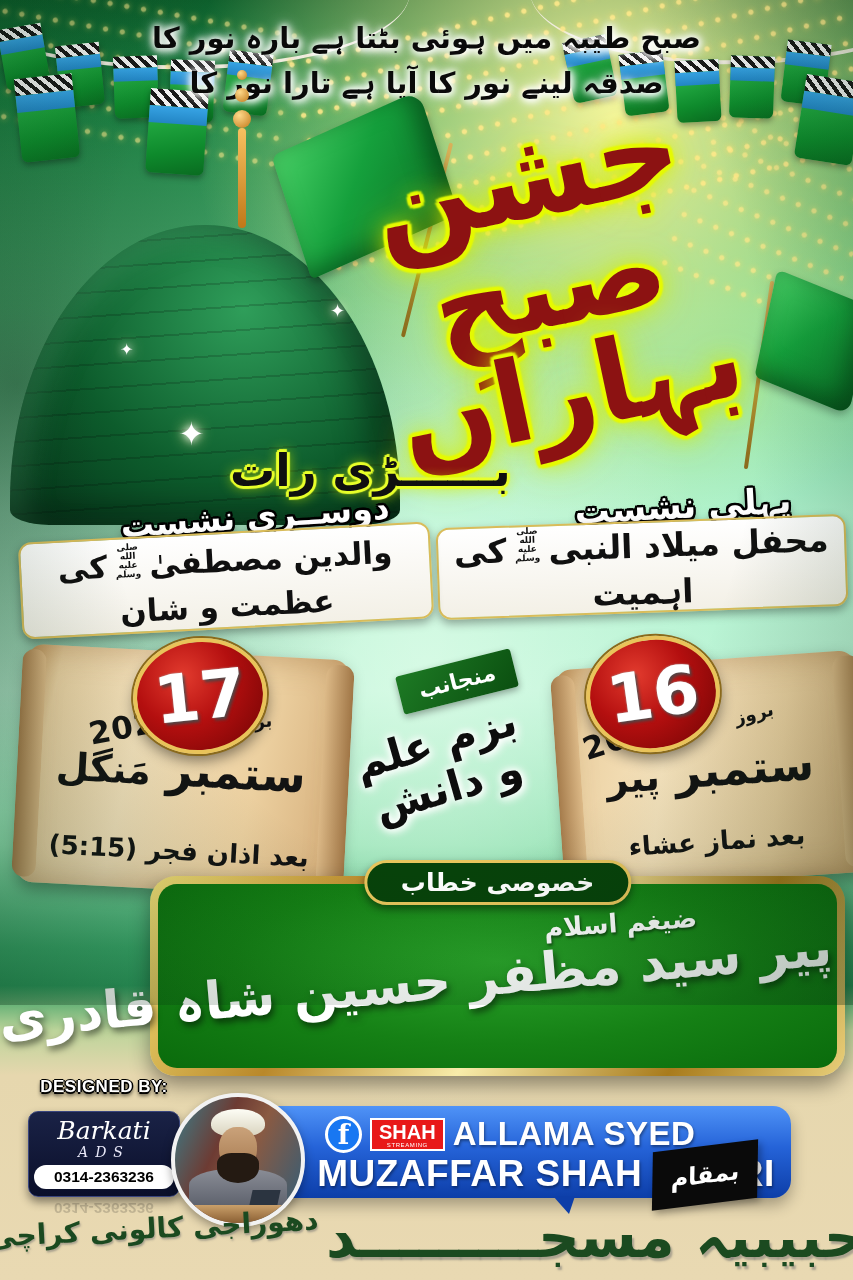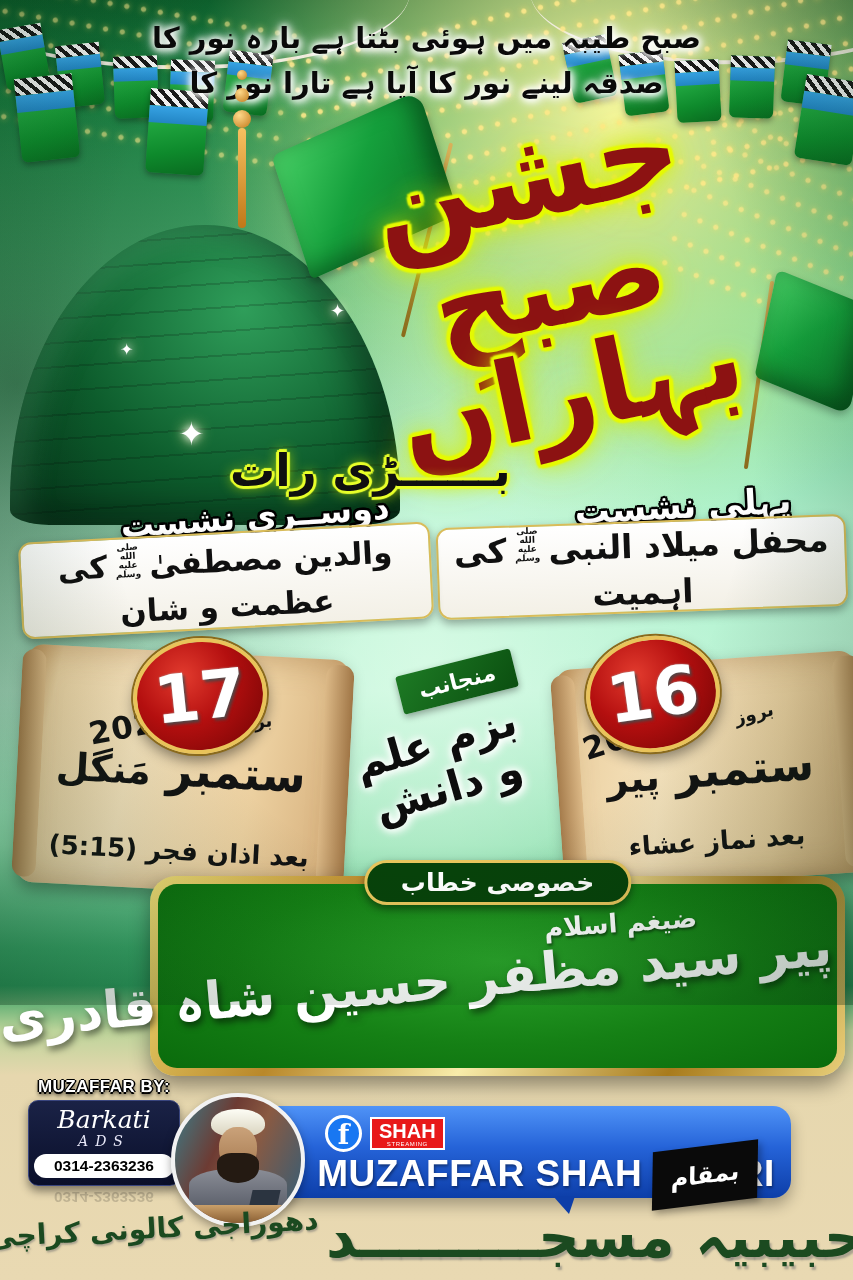--- a/index.html
+++ b/index.html
@@ -127,21 +127,21 @@
   .panel-hon{position:absolute;top:24px;right:140px;color:#fff;font-size:26px;font-weight:bold;direction:rtl;
     transform:rotate(-4deg);text-shadow:1px 2px 3px rgba(0,0,0,.55);}
   .panel-name{position:absolute;top:62px;left:4px;right:4px;text-align:center;color:#fff;font-size:52px;
     font-weight:bold;direction:rtl;white-space:nowrap;transform:rotate(-5deg);
     text-shadow:2px 4px 7px rgba(0,0,0,.55);}
   
   .designer{position:absolute;left:28px;top:1077px;width:152px;text-align:center;}
   .designer-label{font-size:17px;font-weight:bold;color:#fff;letter-spacing:.5px;
     font-family:"Liberation Sans",sans-serif;
     text-shadow:1.5px 0 0 #000,-1.5px 0 0 #000,0 1.5px 0 #000,0 -1.5px 0 #000,0 3px 4px #000;}
-  .designer-card{margin-top:3px;background:linear-gradient(180deg,#1a2246,#0a0f2a);border-radius:10px;
+  .designer-card{margin-top:14px;background:linear-gradient(180deg,#1a2246,#0a0f2a);border-radius:10px;
     border:1px solid #39457e;padding:5px 5px 7px;box-shadow:0 5px 10px rgba(0,0,0,.45);}
   .designer-brand{font-family:"DejaVu Serif",serif;font-style:italic;color:#fff;font-size:25px;line-height:1.1;}
   .designer-sub{font-family:"DejaVu Serif",serif;font-style:italic;color:#e8e8f8;font-size:14px;
     letter-spacing:7px;margin-top:-1px;}
   .designer-phone{margin-top:5px;background:#fff;border-radius:12px;color:#000;font-weight:bold;
     font-size:15.5px;padding:3px 2px;font-family:"Liberation Sans",sans-serif;}
   .designer-reflect{margin-top:2px;transform:scaleY(-1);opacity:.18;filter:blur(.6px);color:#111;
     font-weight:bold;font-size:15.5px;font-family:"Liberation Sans",sans-serif;}
   
   .livebar{position:absolute;left:213px;top:1106px;width:578px;height:92px;border-radius:18px;
@@ -297,21 +297,21 @@
     <div class="panel-inner">
       <div class="panel-badge">خصوصی خطاب</div>
       <div class="panel-hon">ضیغم اسلام</div>
       <div class="panel-name">پیر سید مظفر حسین شاہ قادری</div>
     </div>
   </div>
 
   <div class="vignette"></div>
 
   <div class="designer">
-    <div class="designer-label">MUZAFFAR BY:</div>
+    <div class="designer-label">DESIGNED BY:</div>
     <div class="designer-card">
       <div class="designer-brand">Barkati</div>
       <div class="designer-sub">ADS</div>
       <div class="designer-phone">0314-2363236</div>
     </div>
     <div class="designer-reflect">0314-2363236</div>
   </div>
 
   <div class="livebar">
     <div class="livebar-tail"></div>
@@ -322,20 +322,21 @@
       <div class="ph ph-beard"></div>
       <div class="ph ph-laptop"></div>
       <div class="ph ph-desk"></div>
     </div>
     <div class="fbrow">
       <div class="fb-circle">f</div>
       <div class="live-badge">
         <div class="live-word">SHAH</div>
         <div class="stream-word">STREAMING</div>
       </div>
+      <div class="lb-name1">ALLAMA SYED</div>
     </div>
     <div class="lb-name2">MUZAFFAR SHAH QADRI</div>
   </div>
 
   <div class="vtag">بمقام</div>
   <div class="venue">
     <div class="venue-masjid urdu">حبیبیہ مسجـــــــــد</div>
     <div class="venue-address urdu">دھوراجی کالونی کراچی</div>
   </div>
 

